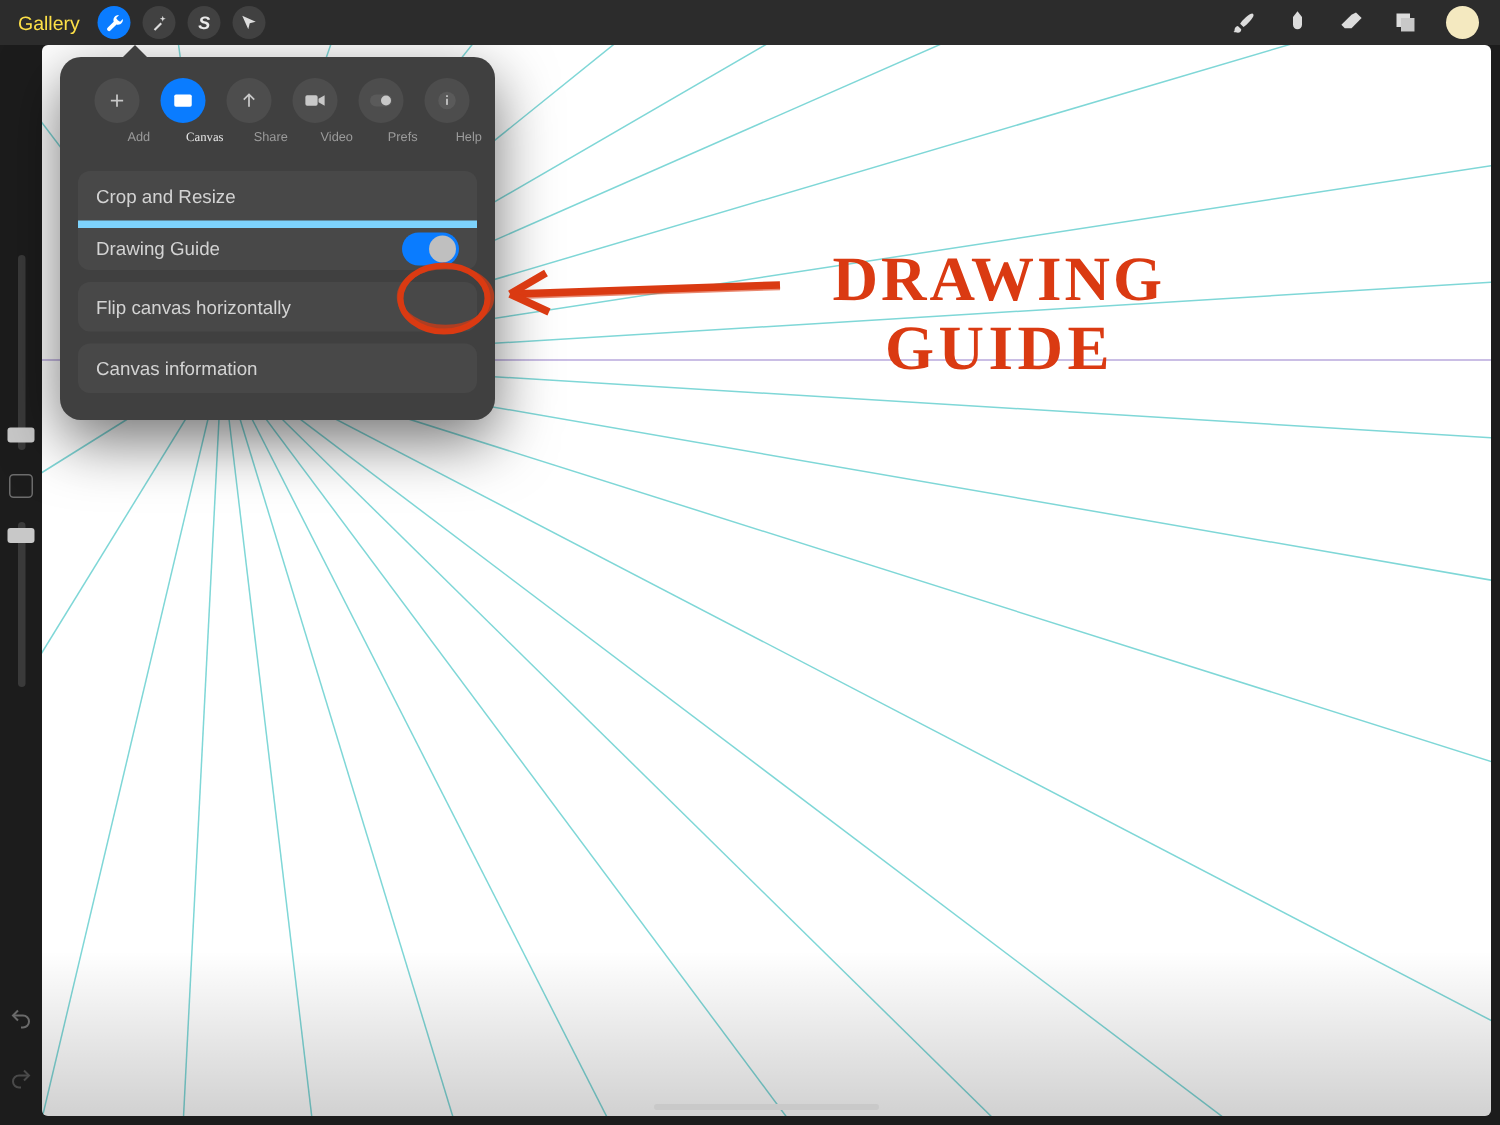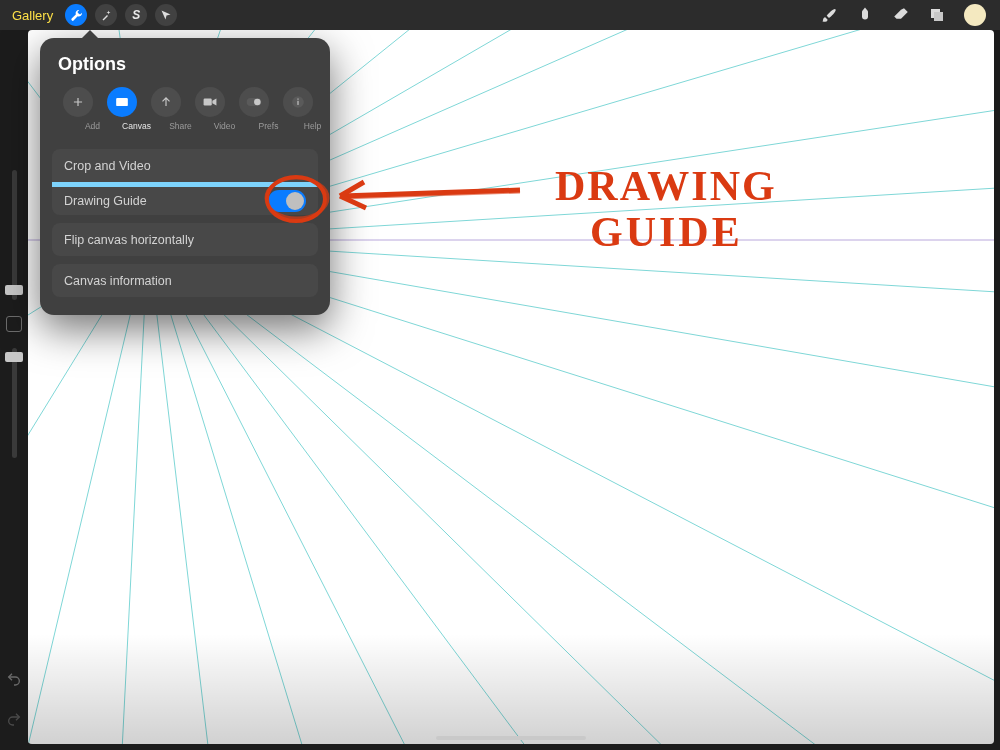--- a/index.html
+++ b/index.html
@@ -54,21 +54,21 @@
   .popover::before{
     content:""; position:absolute; top:-8px; left:42px;
     border:8px solid transparent; border-bottom-color:#404040; border-top:none;
   }
   .pop-title { color:#fff; font-size:18px; font-weight:600; padding:2px 6px 12px;}
   .tab-row { display:flex; justify-content:space-between; padding:0 4px 10px; }
   .tab-item { display:flex; flex-direction:column; align-items:center; gap:4px; width:44px; cursor:pointer;}
   .tab-circ { width:30px; height:30px; border-radius:50%; background:#4d4d4d; display:flex; align-items:center; justify-content:center; color:#c8c8c8;}
   .tab-item.active .tab-circ { background:#0a7cff; color:#fff;}
   .tab-label { font-size:8.5px; color:#9b9b9b;margin-left:29px;}
-  .tab-item.active .tab-label{ color:#e6e6e6;}
+  .tab-item.active .tab-label{ color:#e6e6e6;font-family:Liberation Serif, serif;}
 
   .group { background:#484848; border-radius:8px; margin-top:8px; overflow:hidden;}
   .row { height:33px; display:flex; align-items:center; padding:0 12px; font-size:12.5px; color:#d3d3d3; cursor:pointer;}
   .row + .row { border-top:5px solid #7dd3fc; }
   .row .toggle { margin-left:auto;}
   .toggle {
     width:38px; height:22px; border-radius:11px; background:#0a7cff; position:relative;
   }
   .toggle .knob{
     position:absolute; right:2px; top:2px; width:18px; height:18px; border-radius:50%;
@@ -181,21 +181,20 @@
       <line x1="120" y1="210" x2="-20" y2="800"></line>
       <line x1="120" y1="210" x2="-120" y2="600"></line>
       <line x1="120" y1="210" x2="-120" y2="360"></line>
     </g>
   </svg>
   <div class="canvas-shadow"></div>
   <div class="home-ind"></div>
 </div>
 
 <div class="popover">
-  <div class="pop-title">Options</div>
 
   <div class="tab-row">
     <div class="tab-item">
       <div class="tab-circ">
           <svg width="14" height="14" viewBox="0 0 24 24" stroke="#c8c8c8" stroke-width="2">
             <path d="M12 5v14M5 12h14"></path>
           </svg>
         </div>
       <span class="tab-label">Add</span>
     </div>
@@ -240,21 +239,21 @@
             <rect x="11" y="10" width="2" height="7" fill="#c8c8c8"></rect>
             <rect x="11" y="6" width="2" height="2" fill="#c8c8c8"></rect>
           </svg>
         </div>
       <span class="tab-label">Help</span>
     </div>
   </div>
 
   <div class="group">
     <div class="row">
-        <span>Crop and Video</span>
+        <span>Crop and Resize</span>
       </div>
     <div class="row">
       <span>Drawing Guide</span>
       <span class="toggle">
           <span class="knob"></span>
         </span>
     </div>
   </div>
 
   <div class="group">

